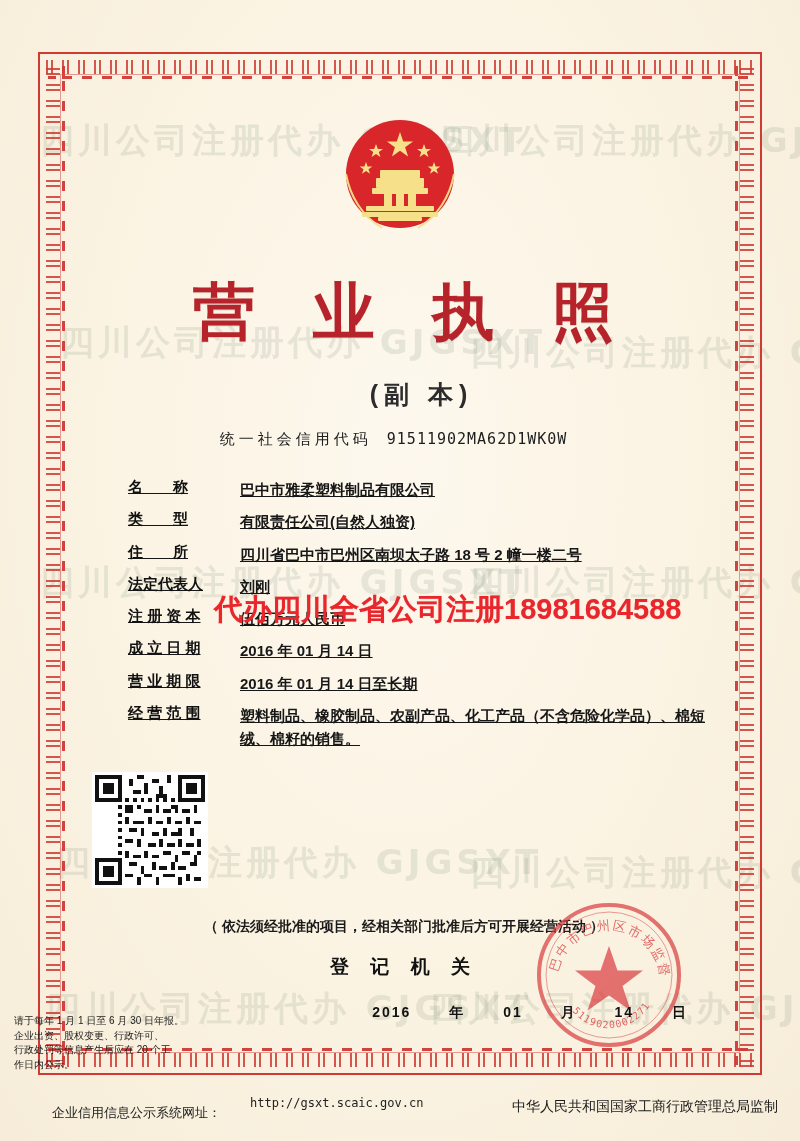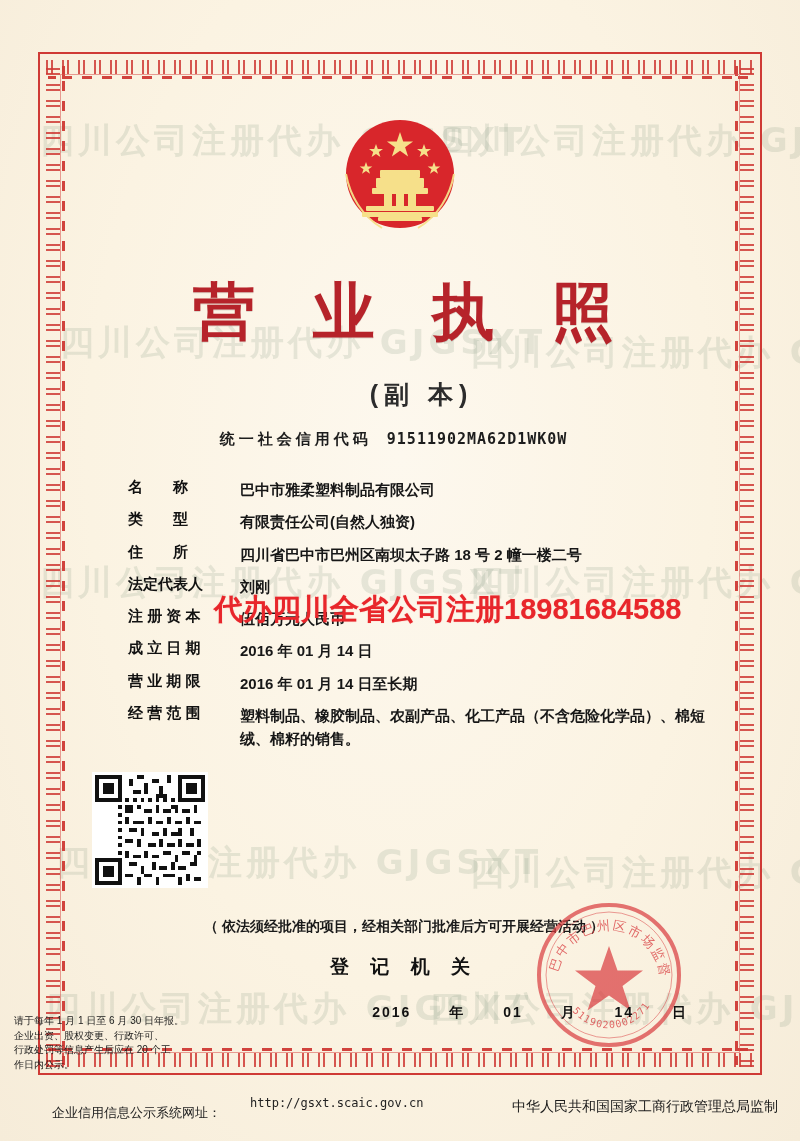--- a/index.html
+++ b/index.html
@@ -90,39 +90,40 @@
     text-indent:6px;
     color:#2c2c2c;
     font-weight:bold;
     padding-left:37px;
   }
   .credit-code{
     position:absolute;left:0;right:13px;top:430px;
     text-align:center;
     font-size:15px;
     color:#1d1d1d;
-    font-weight:bold;
+    font-weight:normal;
     letter-spacing:1px;
   }
   .credit-code .label{letter-spacing:4px;}
   .credit-code .value{
     font-family:"DejaVu Sans Mono","Liberation Mono",monospace;
     letter-spacing:1px;margin-left:10px;font-size:15px;
   }
 
   
   .fields{
     position:absolute;left:128px;top:478px;right:80px;
   }
   .row{
     display:flex;
     align-items:flex-start;
     margin-bottom:9px;
     font-size:15px;
     color:#151515;
+    text-decoration:underline;
   }
   .row .k{
     width:112px;flex:0 0 112px;
     font-weight:bold;
     color:#111;
     letter-spacing:0;
     white-space:nowrap;
   }
   .row .v{
     flex:1;

